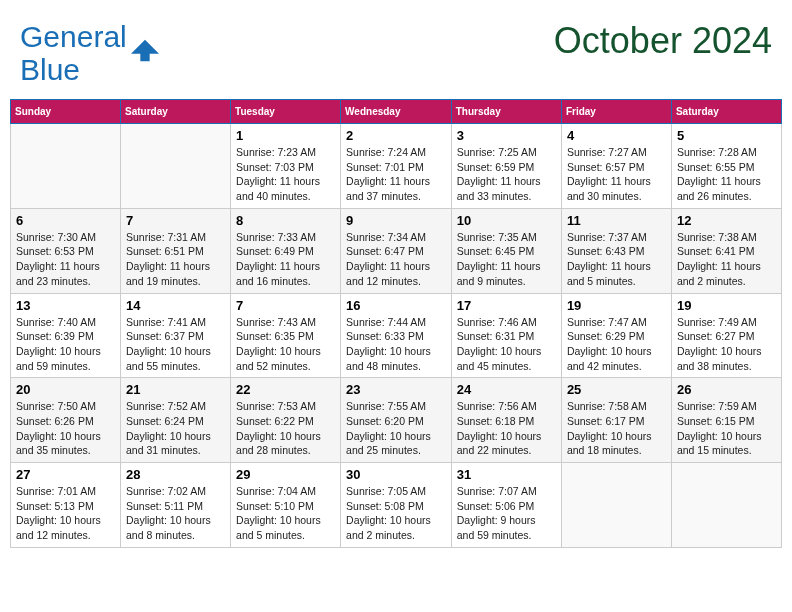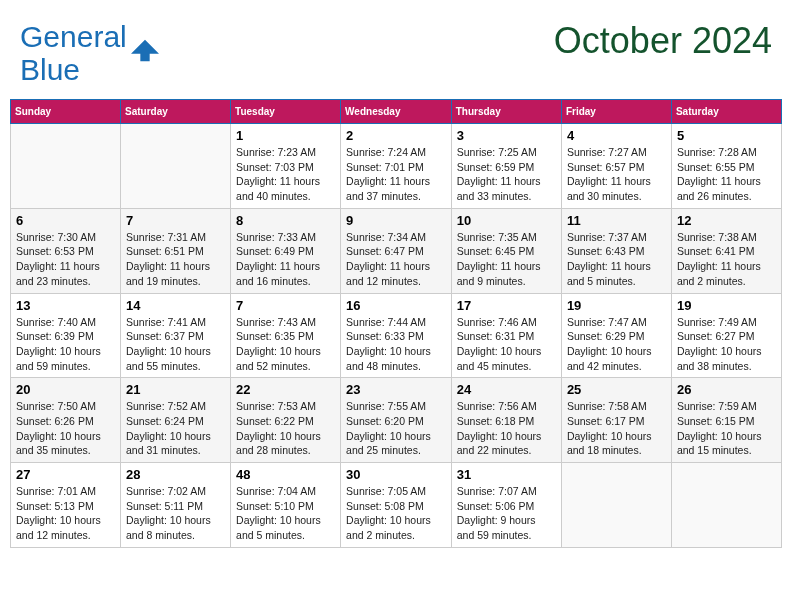--- a/index.html
+++ b/index.html
@@ -241,21 +241,21 @@
       <tr>
         <td>
           <span class="day-number">27</span>
           <div class="day-info">Sunrise: 7:01 AM<br>Sunset: 5:13 PM<br>Daylight: 10 hours and 12 minutes.</div>
         </td>
         <td>
           <span class="day-number">28</span>
           <div class="day-info">Sunrise: 7:02 AM<br>Sunset: 5:11 PM<br>Daylight: 10 hours and 8 minutes.</div>
         </td>
         <td>
-          <span class="day-number">48</span>
+          <span class="day-number">29</span>
           <div class="day-info">Sunrise: 7:04 AM<br>Sunset: 5:10 PM<br>Daylight: 10 hours and 5 minutes.</div>
         </td>
         <td>
           <span class="day-number">30</span>
           <div class="day-info">Sunrise: 7:05 AM<br>Sunset: 5:08 PM<br>Daylight: 10 hours and 2 minutes.</div>
         </td>
         <td>
           <span class="day-number">31</span>
           <div class="day-info">Sunrise: 7:07 AM<br>Sunset: 5:06 PM<br>Daylight: 9 hours and 59 minutes.</div>
         </td>

